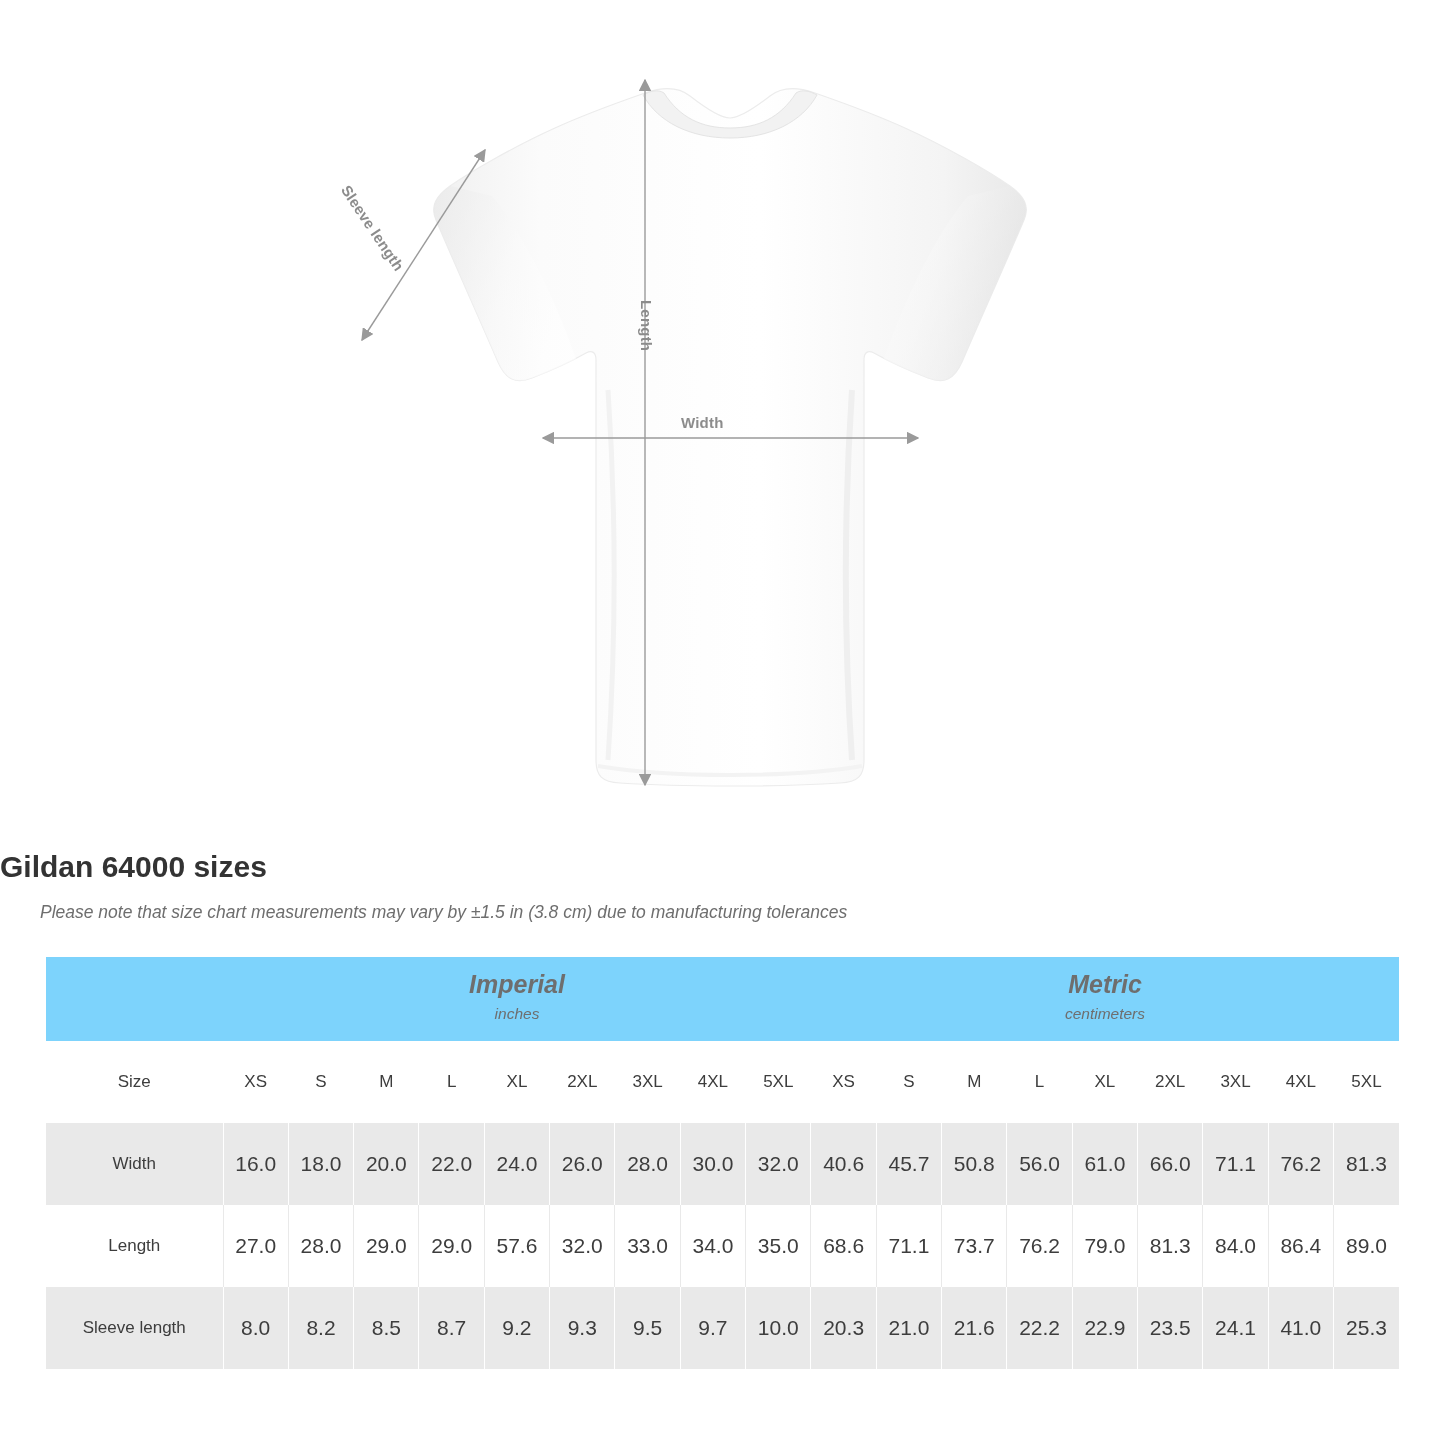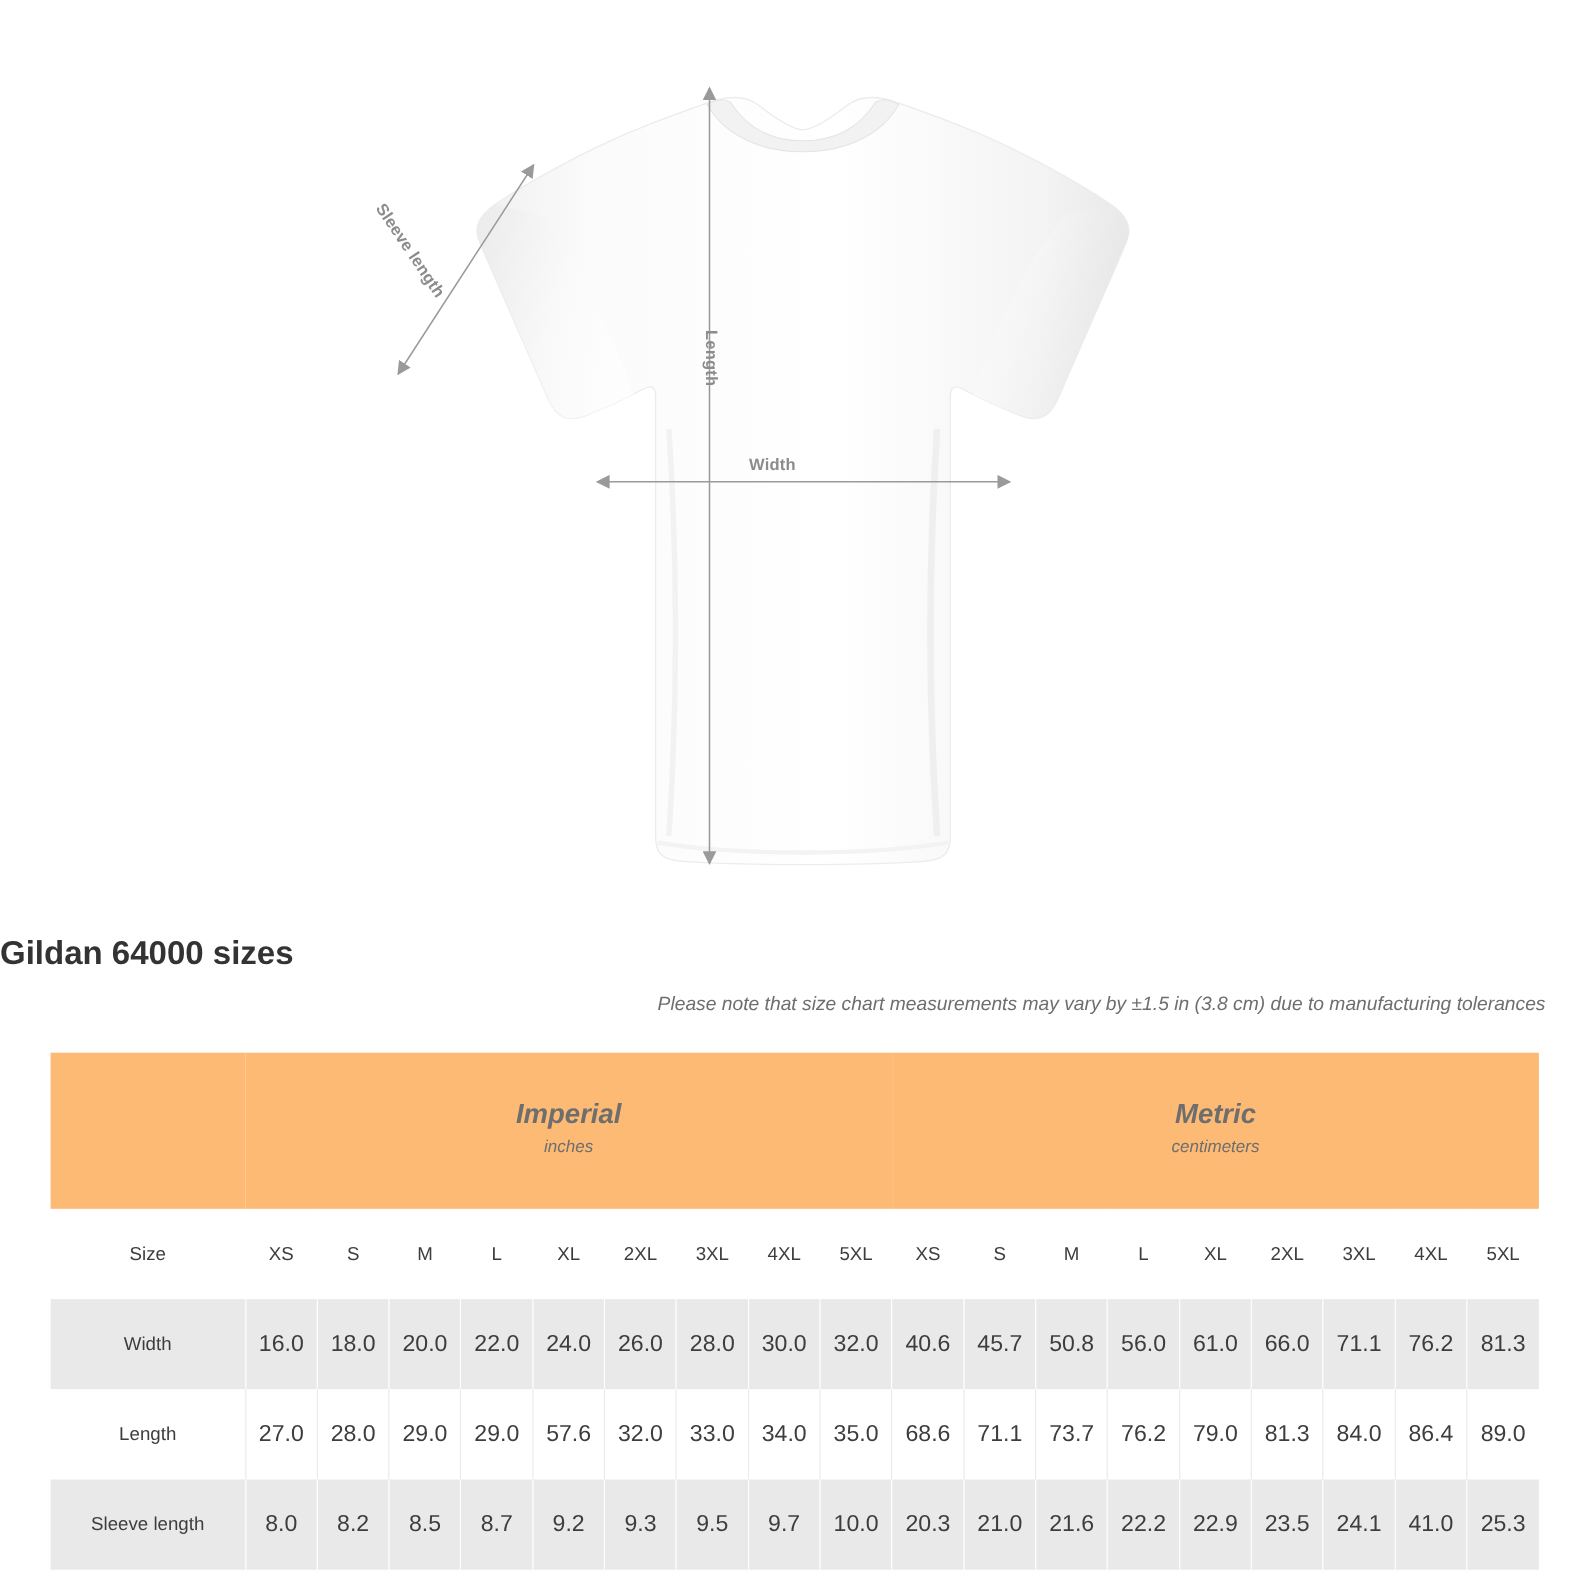--- a/index.html
+++ b/index.html
@@ -67,21 +67,21 @@
   
   .heading {
     text-align: left;
     font-size: 30px;
     font-weight: bold;
     color: #333333;
     margin: 0;
     padding-top: 30px;
   }
   .subheading {
-    text-align: right;
+    text-align: left;
     font-size: 17.5px;
     font-style: italic;
     color: #6e6e6e;
     margin: 18px 0 0 0;
     padding: 0 40px;
   }
 
   
   .table-wrap {
     margin: 34px 46px 0 46px;
@@ -92,22 +92,22 @@
     table-layout: fixed;
   }
   table.size-chart td,
   table.size-chart th {
     text-align: center;
     vertical-align: middle;
     font-weight: normal;
     padding: 0;
   }
   .unit-row td {
-    height: 142px;
-    background: #fdba74;
+    height: 84px;
+    background: #7dd3fc;
   }
   .unit-title {
     font-size: 25px;
     font-style: italic;
     font-weight: bold;
     color: #6e6e6e;
     line-height: 1.15;
   }
   .unit-sub {
     font-size: 15.5px;

